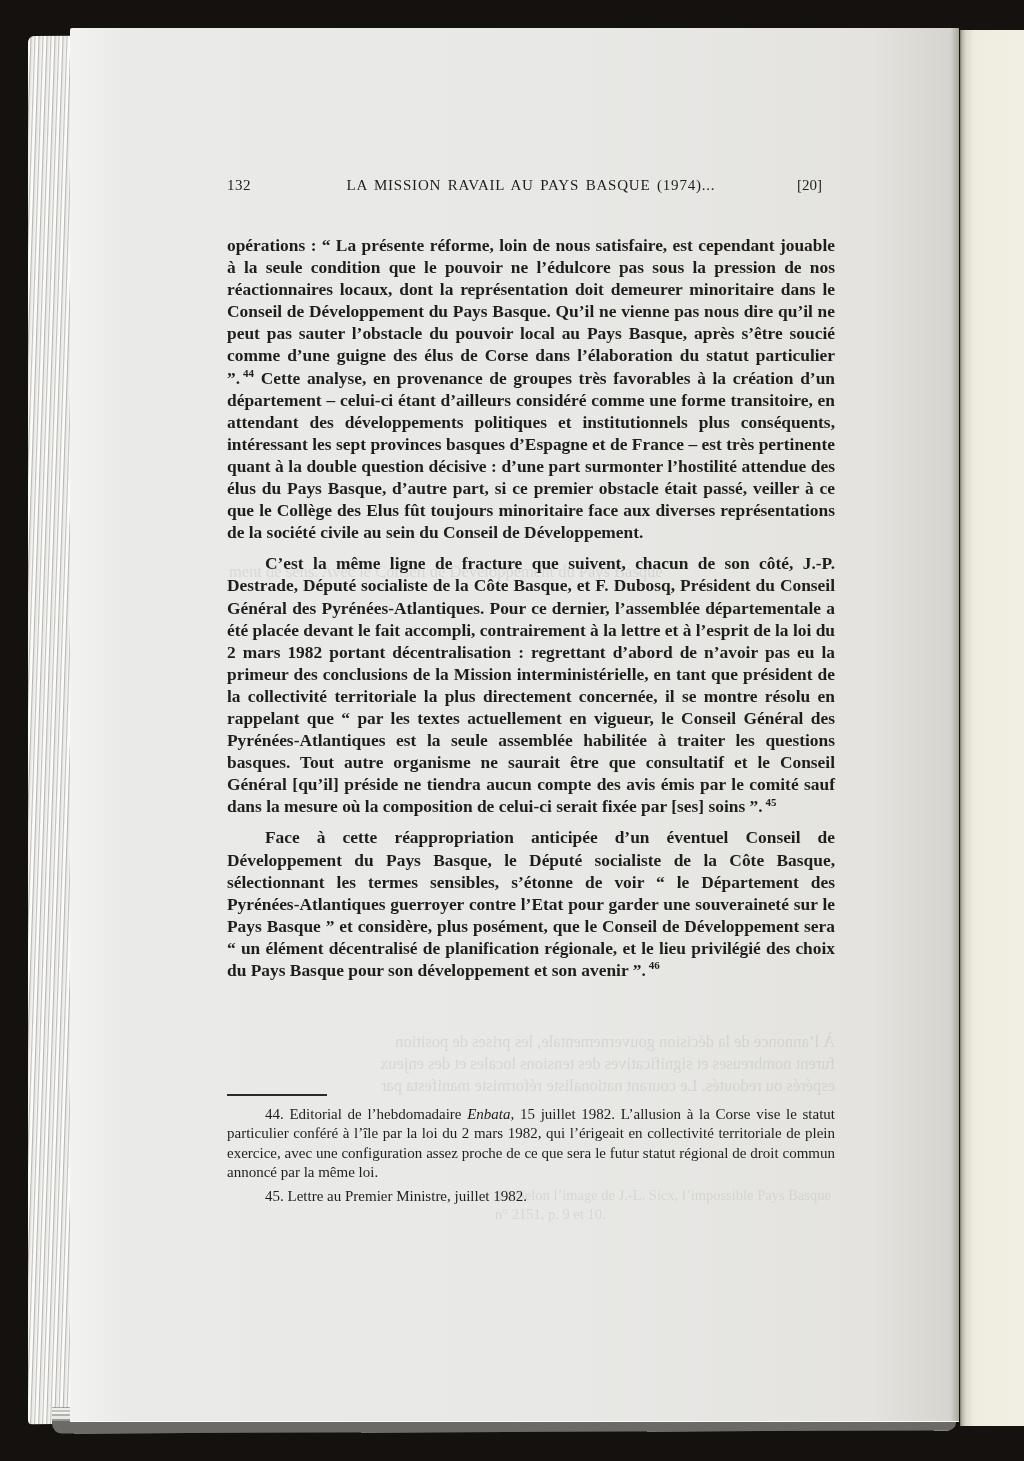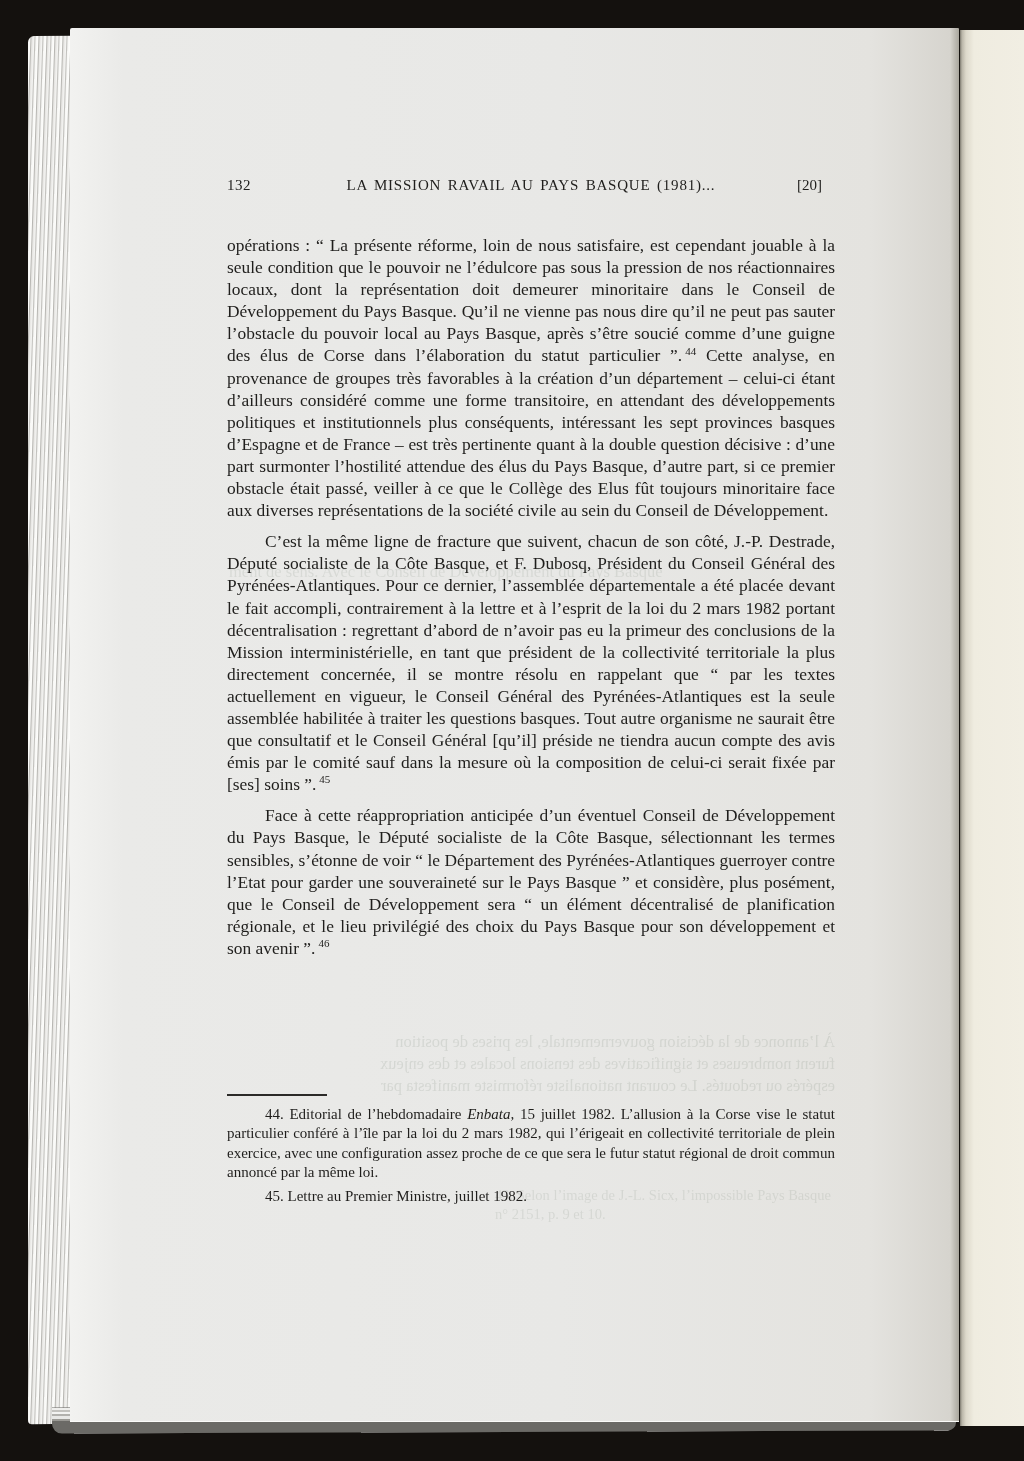--- a/index.html
+++ b/index.html
@@ -52,21 +52,21 @@
   }
 
   .header { position: absolute; top: 149px; left: 0; right: 0; height: 20px;
             font-size: 15px; }
   .header .pagenum  { position: absolute; left: 0; top: 0; letter-spacing: .5px; }
   .header .runtitle { position: absolute; left: 0; right: 0; top: 0;
                       text-align: center; letter-spacing: .8px; word-spacing: 2px; }
   .header .marginal { position: absolute; right: 13px; top: 0; }
 
   .bodytext { position: absolute; top: 206px; left: 0; width: 608px;
-              font-size: 17.4px; line-height: 22.1px; text-align: justify; }
+              font-size: 17.4px; line-height: 22.1px; text-align: justify; font-weight: bold; }
   .bodytext p { margin: 0 0 9px 0; }
   .bodytext p.indent { text-indent: 38px; }
   sup.fn { font-size: 11px; line-height: 0; vertical-align: super; margin-left: 3px; }
 
   .footnotes { position: absolute; top: 1066px; left: 0; width: 608px;
                font-size: 15px; line-height: 19.3px; text-align: justify; }
   .fn-rule { width: 100px; height: 2px; background: #2b2a28; margin: 0 0 9px 0; }
   .footnotes p { margin: 0 0 5px 0; text-indent: 38px; }
   .footnotes p.multi { text-indent: 38px; }
   .footnotes .it { font-style: italic; }
@@ -89,21 +89,21 @@
 
   <div class="page-stack-left"></div>
   <div class="page-stack-bottom"></div>
   <div class="page-next"></div>
 
   <div class="page-main">
     <div class="text-block">
 
       <div class="header">
         <span class="pagenum">132</span>
-        <span class="runtitle">LA MISSION RAVAIL AU PAYS BASQUE (1981)...</span>
+        <span class="runtitle">LA MISSION RAVAIL AU PAYS BASQUE (1974)...</span>
         <span class="marginal">[20]</span>
       </div>
 
       <div class="ghost ghost-mid">
         <div>ment de sens. Avec le Conseil de Développement du Pays Basque</div>
       </div>
 
       <div class="ghost ghost-pre-fn">
         <div>À l’annonce de la décision gouvernementale, les prises de position</div>
         <div>furent nombreuses et significatives des tensions locales et des enjeux</div>

